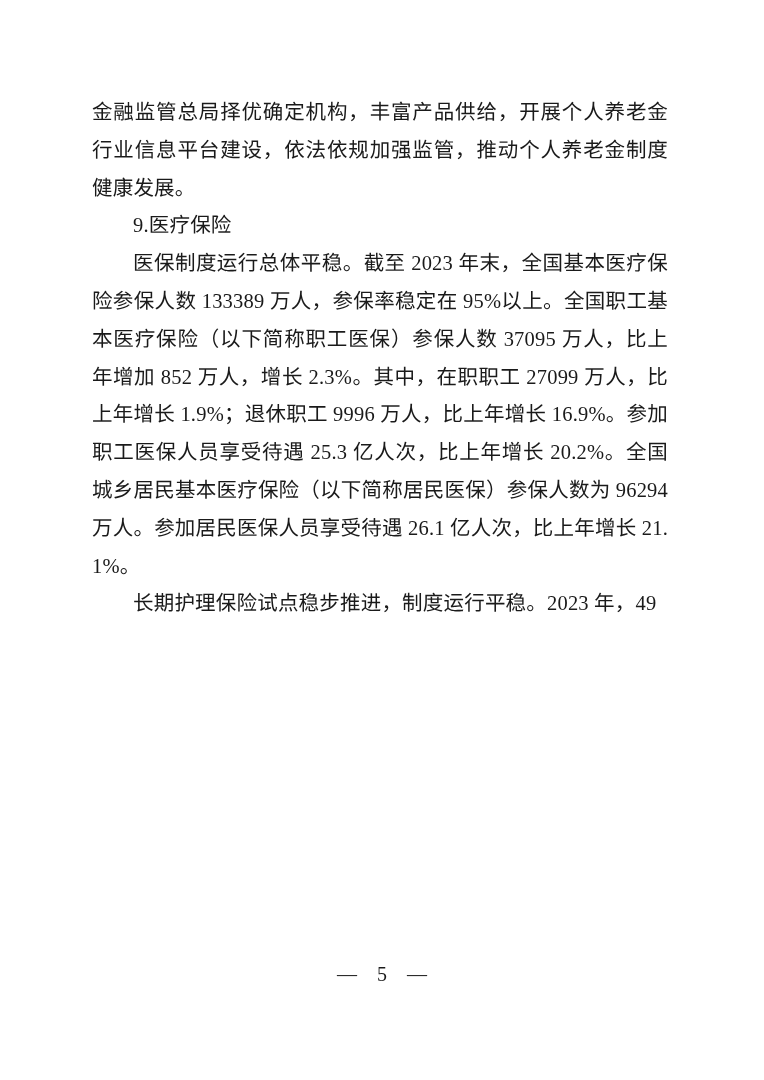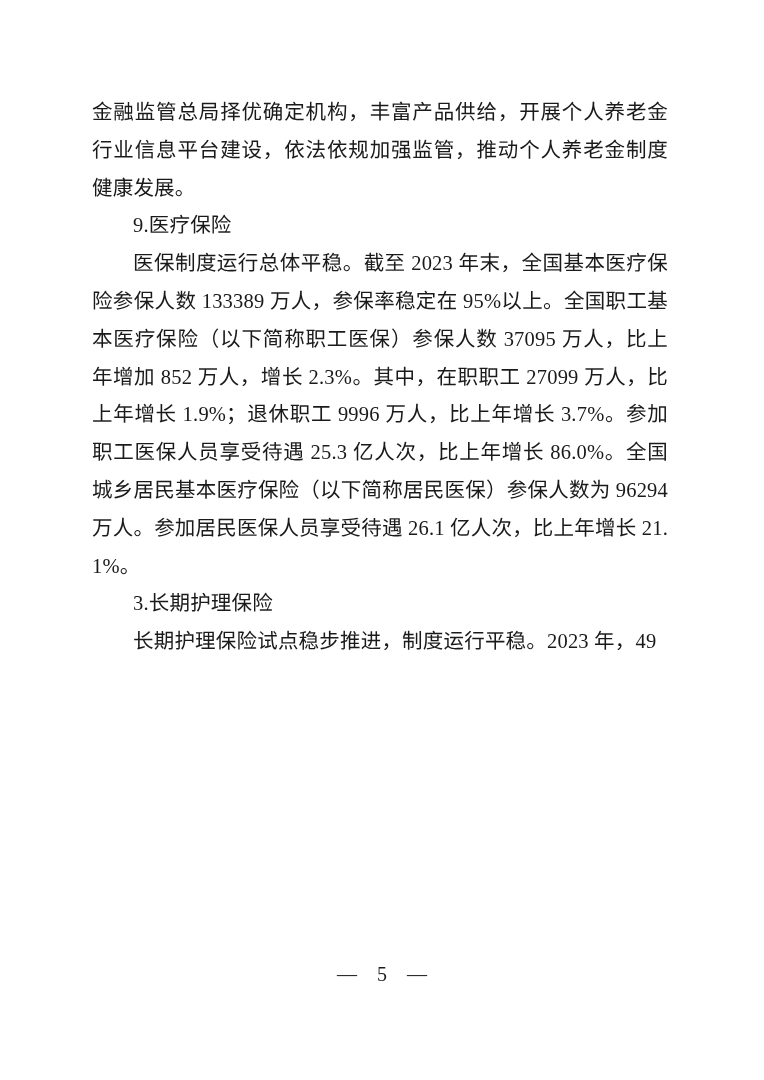--- a/index.html
+++ b/index.html
@@ -58,22 +58,21 @@
   }
 </style>
 </head>
 <body>
 
 <div class="doc-page">
 
   <div class="doc-content">
     <p>金融监管总局择优确定机构，丰富产品供给，开展个人养老金行业信息平台建设，依法依规加强监管，推动个人养老金制度健康发展。</p>
     <p class="indent">9.医疗保险</p>
-    <p class="indent">医保制度运行总体平稳。截至 2023 年末，全国基本医疗保险参保人数 133389 万人，参保率稳定在 95%以上。全国职工基本医疗保险（以下简称职工医保）参保人数 37095 万人，比上年增加 852 万人，增长 2.3%。其中，在职职工 27099 万人，比上年增长 1.9%；退休职工 9996 万人，比上年增长 3.7%。参加职工医保人员享受待遇 25.3 亿人次，比上年增长 86.0%。全国城乡居民基本医疗保险（以下简称居民医保）参保人数为 96294 万人。参加居民医保人员享受待遇 26.1 亿人次，比上年增长 21.1%。</p>
-    <p class="indent">3.长期护理保险</p>
+    <p class="indent">医保制度运行总体平稳。截至 2023 年末，全国基本医疗保险参保人数 133389 万人，参保率稳定在 95%以上。全国职工基本医疗保险（以下简称职工医保）参保人数 37095 万人，比上年增加 852 万人，增长 2.3%。其中，在职职工 27099 万人，比上年增长 1.9%；退休职工 9996 万人，比上年增长 16.9%。参加职工医保人员享受待遇 25.3 亿人次，比上年增长 20.2%。全国城乡居民基本医疗保险（以下简称居民医保）参保人数为 96294 万人。参加居民医保人员享受待遇 26.1 亿人次，比上年增长 21.1%。</p>
     <p class="indent">长期护理保险试点稳步推进，制度运行平稳。2023 年，49</p>
   </div>
 
   <div class="doc-footer">
     <span class="dash">—</span><span class="page-num">5</span><span class="dash">—</span>
   </div>
 
 </div>
 
 </body></html>

